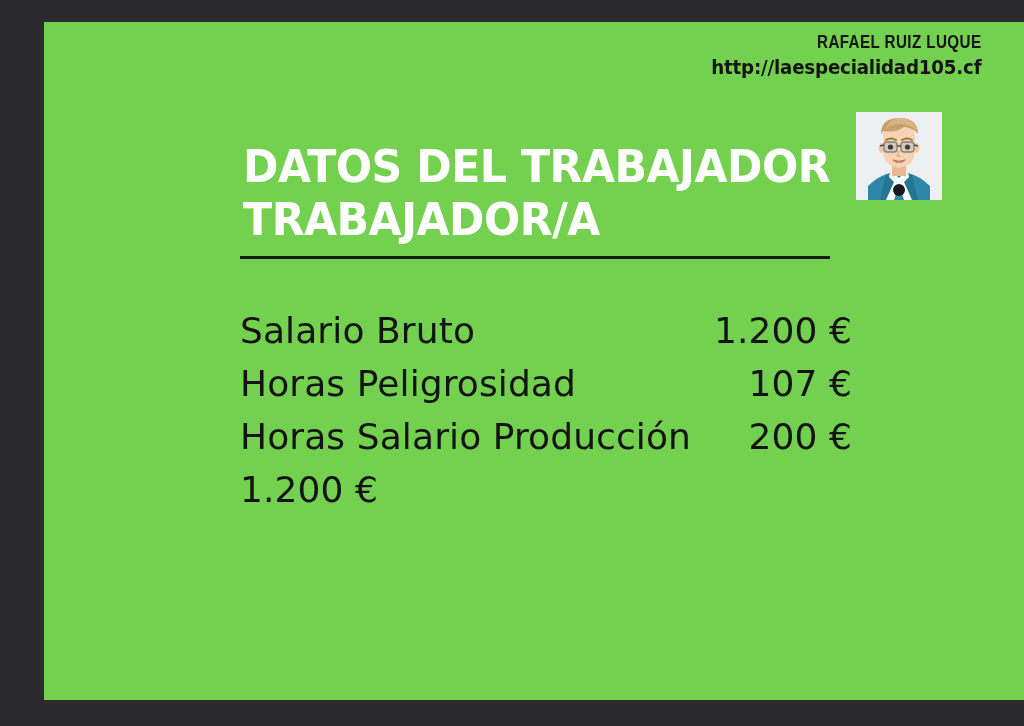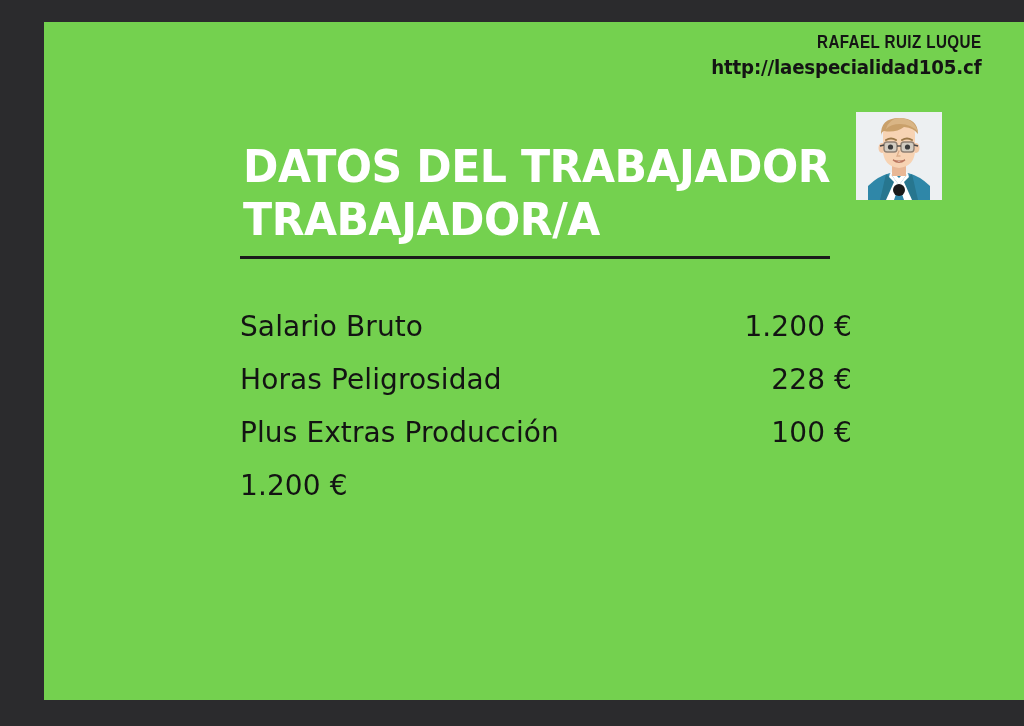--- a/index.html
+++ b/index.html
@@ -125,21 +125,21 @@
   .data-row {
     display: flex;
     align-items: baseline;
     justify-content: space-between;
     height: 53px;
   }
   .row-label,
   .row-value {
     font-family: "DejaVu Sans", sans-serif;
     font-weight: normal;
-    font-size: 28px;
+    font-size: 36px;
     color: #131313;
     white-space: nowrap;
     letter-spacing: 0.1px;
   }
   .row-value { text-align: left; }
 </style>
 </head>
 <body>
 
 <div id="screen">
@@ -202,26 +202,26 @@
 
     <div class="rows">
 
       <div class="data-row">
         <span class="row-label">Salario Bruto</span>
         <span class="row-value">1.200 €</span>
       </div>
 
       <div class="data-row">
         <span class="row-label">Horas Peligrosidad</span>
-        <span class="row-value">228 €</span>
-      </div>
-
-      <div class="data-row">
-        <span class="row-label">Plus Extras Producción</span>
-        <span class="row-value">100 €</span>
+        <span class="row-value">107 €</span>
+      </div>
+
+      <div class="data-row">
+        <span class="row-label">Horas Salario Producción</span>
+        <span class="row-value">200 €</span>
       </div>
 
       <div class="data-row">
         <span class="row-value">1.200 €</span>
       </div>
 
     </div>
 
   </div>
 </div>

